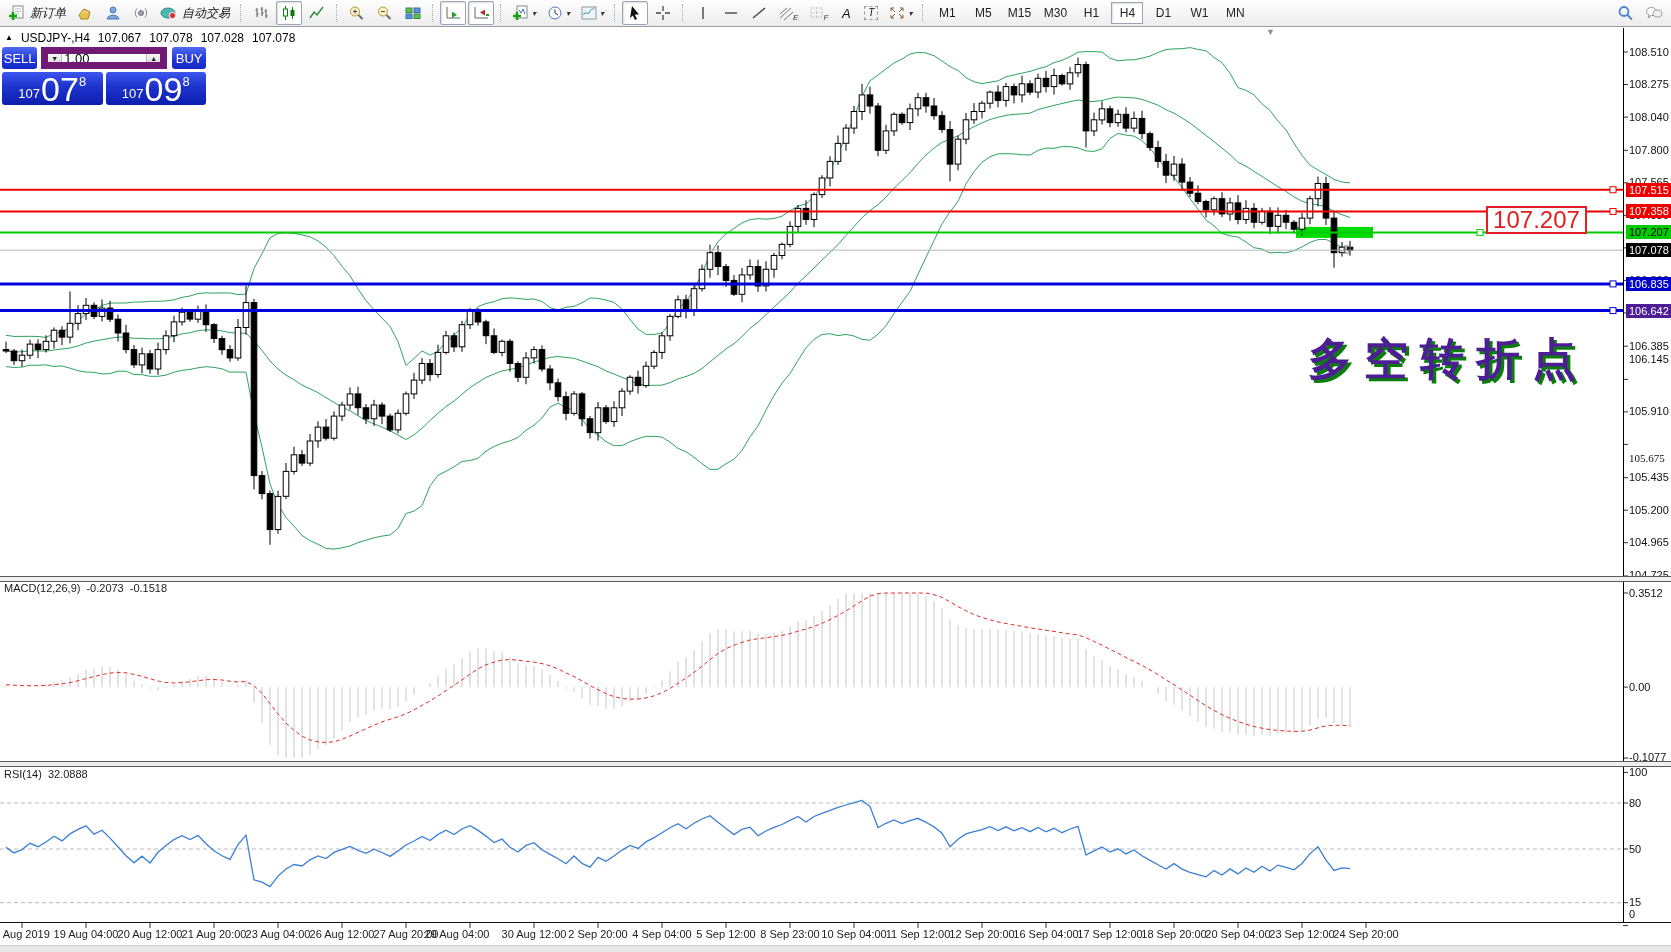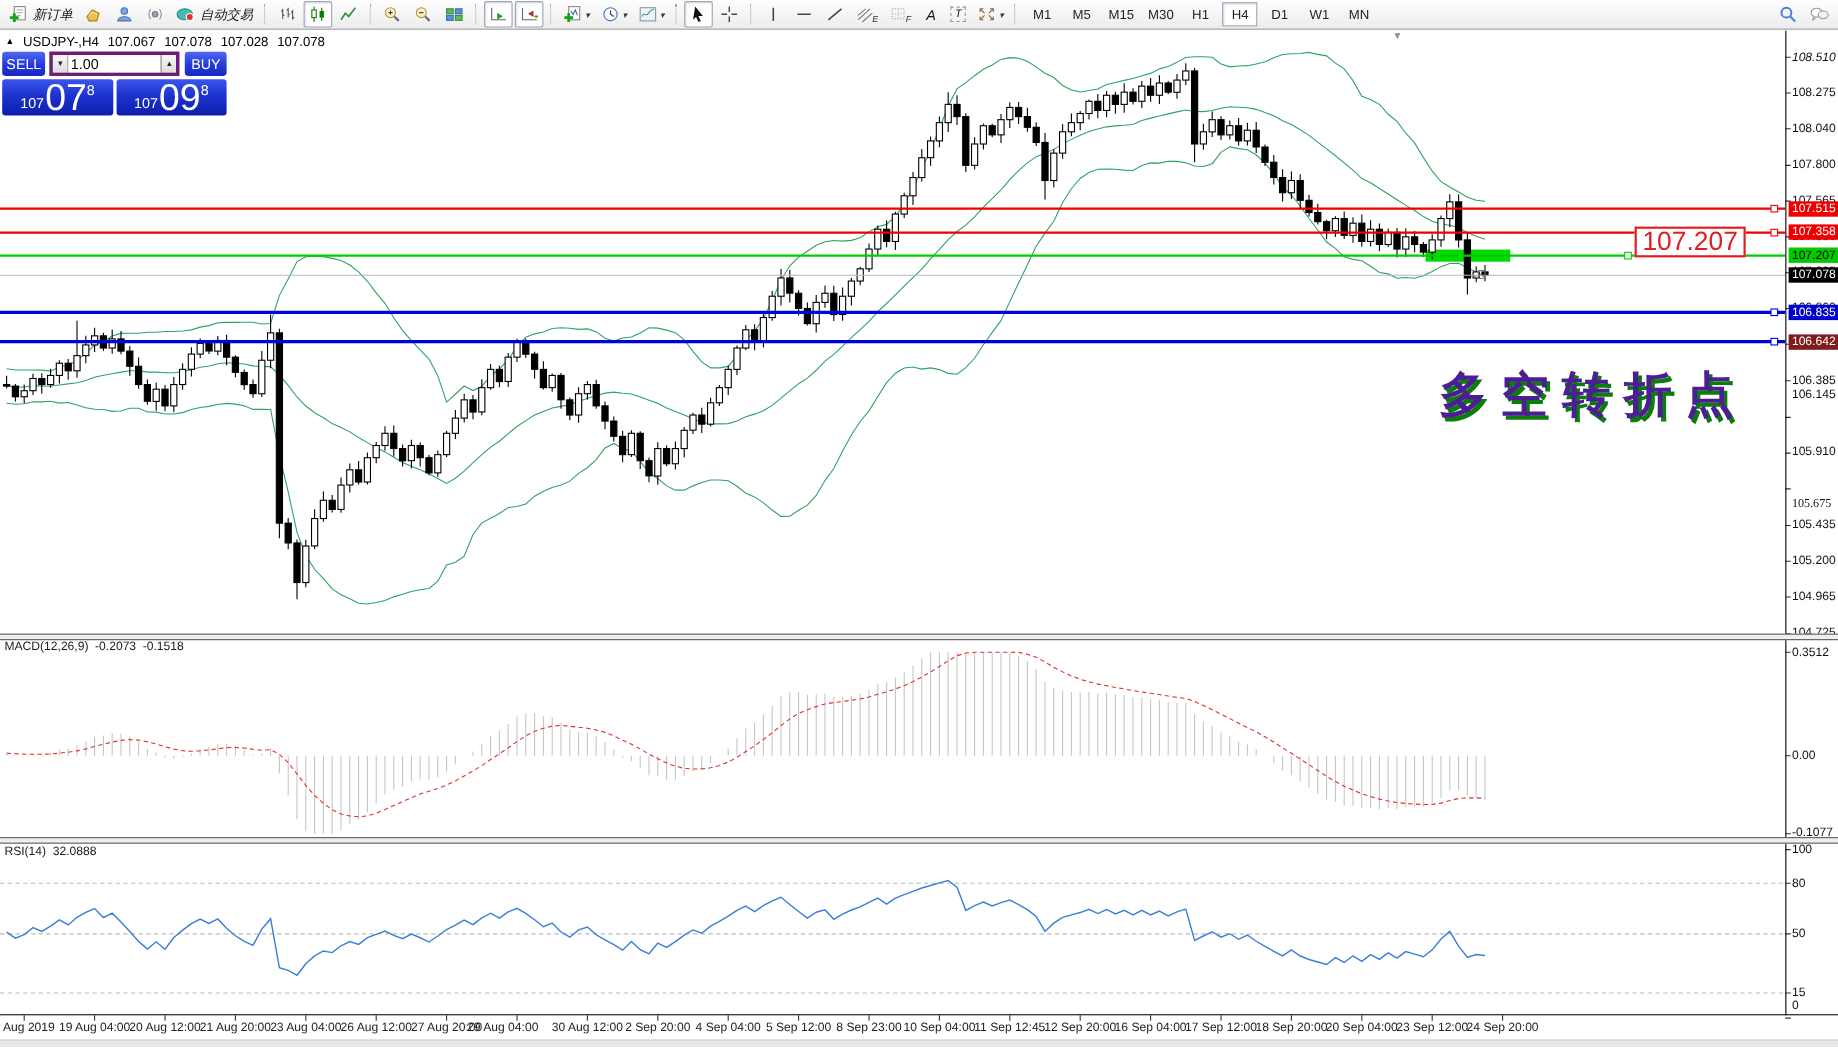--- a/index.html
+++ b/index.html
@@ -22,21 +22,21 @@
   .tfbtn.sel{border:1px solid #98a6b8;background:#fff;box-shadow:inset 1px 1px 2px #0002;}
   .tb-right{margin-left:auto;display:flex;align-items:center;margin-right:8px;gap:10px;}
   
   .sym{position:absolute;left:5px;top:31px;display:flex;gap:8px;font-size:12px;color:#000;z-index:6;}
   .sym .tri{font-size:8px;margin-top:2px;}
   
   .tp{position:absolute;left:2px;top:47px;width:204px;z-index:7;}
   .tp-row1{display:flex;height:22px;}
   .tp-btn{width:46px;background:linear-gradient(#4f69f2,#2439da 55%,#1528c4);color:#fff;
      border-radius:3px;display:flex;align-items:center;justify-content:center;font-size:13px;}
-  .tp-spin{display:flex;margin-left:4px;margin-right:5px;border:3px solid #701a75;background:#737373;}
+  .tp-spin{display:flex;margin-left:4px;margin-right:5px;border:7px solid #701a75;background:#c4b5fd;}
   .spin-btn{width:13px;background:linear-gradient(#f8f8f8,#ddd);border-right:1px solid #bbb;
      display:flex;align-items:center;justify-content:center;font-size:7px;color:#222;}
   .spin-btn.r{border-right:none;border-left:1px solid #bbb;}
   .tp-vol{width:76px;font-size:13px;display:flex;align-items:center;justify-content:flex-end;
      padding-right:6px;color:#000;background:#fff;border:none;font-family:"Liberation Sans",sans-serif;}
   .tp-buy{margin-left:0;width:44px;}
   .tp-row2{display:flex;margin-top:3px;height:33px;gap:3px;}
   .price-panel{flex:1;background:linear-gradient(180deg,#3b55ee,#1d33cc 45%,#0c1eae);
      border-radius:3px;color:#fff;display:flex;align-items:flex-end;justify-content:center;padding-bottom:1px;}
   .pp-small{font-size:13px;margin-bottom:3px;margin-right:1px;}
@@ -906,21 +906,21 @@
 <div class="sep-h" style="top:761px;"></div>
 <div class="axis-v"></div>
 <div class="axis-b"></div>
 <div class="bottom-strip"></div>
 
 <div class="price-note">107.207</div>
 <div class="turning">多空转折点</div>
 <div style="position:absolute;left:1266px;top:27px;font-size:9px;color:#909090;z-index:4;">▼</div>
 
 <div id="overlay">
-    <div class="axis-label" style="top:45.5px;font-style:italic;">108.510</div>
+    <div class="axis-label" style="top:45.5px;">108.510</div>
     <div class="axis-label" style="top:78.03104999999992px;">108.275</div>
     <div class="axis-label" style="top:110.56209999999984px;">108.040</div>
     <div class="axis-label" style="top:143.7853000000011px;">107.800</div>
     <div class="axis-label" style="top:176.31635000000102px;">107.565</div>
     <div class="axis-label" style="top:208.84740000000096px;">107.330</div>
     <div class="axis-label" style="top:241.37845000000087px;">107.095</div>
     <div class="axis-label" style="top:273.9095000000008px;">106.860</div>
     <div class="axis-label" style="top:306.4405500000007px;">106.625</div>
     <div class="axis-label" style="top:339.66375px;">106.385</div>
     <div class="axis-label" style="top:353px;">106.145</div>
@@ -935,37 +935,37 @@
     <div class="axis-label" style="top:751.4808px;">-0.1077</div>
     <div class="axis-label" style="top:765.85px;">100</div>
     <div class="axis-label" style="top:796.51px;">80</div>
     <div class="axis-label" style="top:842.5px;">50</div>
     <div class="axis-label" style="top:896.155px;">15</div>
     <div class="axis-label" style="top:907.5px;">0</div>
     <div class="line-label" style="top:182.73785000000063px;background:#ee0000;color:#ffffff;">107.515</div>
     <div class="line-label" style="top:204.47136000000015px;background:#ee0000;color:#ffffff;">107.358</div>
     <div class="line-label" style="top:225.3742900000016px;background:#00cc00;color:#000000;">107.207</div>
     <div class="line-label" style="top:276.8702500000016px;background:#0000cc;color:#ffffff;">106.835</div>
-    <div class="line-label" style="top:303.5872400000013px;background:#7f1d1d;color:#ffffff;">106.642</div>
+    <div class="line-label" style="top:303.5872400000013px;background:#4c1d95;color:#ffffff;">106.642</div>
     <div class="line-label" style="top:243.23176000000032px;background:#000000;color:#ffffff;">107.078</div>
     <div class="time-label" style="left:22px;">5 Aug 2019</div>
     <div class="time-label" style="left:86px;">19 Aug 04:00</div>
     <div class="time-label" style="left:150px;">20 Aug 12:00</div>
     <div class="time-label" style="left:214px;">21 Aug 20:00</div>
     <div class="time-label" style="left:278px;">23 Aug 04:00</div>
     <div class="time-label" style="left:342px;">26 Aug 12:00</div>
     <div class="time-label" style="left:406px;">27 Aug 20:00</div>
     <div class="time-label" style="left:457px;">29 Aug 04:00</div>
     <div class="time-label" style="left:534px;">30 Aug 12:00</div>
     <div class="time-label" style="left:598px;">2 Sep 20:00</div>
     <div class="time-label" style="left:662px;">4 Sep 04:00</div>
     <div class="time-label" style="left:726px;">5 Sep 12:00</div>
     <div class="time-label" style="left:790px;text-align:center;">8 Sep 23:00</div>
     <div class="time-label" style="left:854px;">10 Sep 04:00</div>
-    <div class="time-label" style="left:918px;">11 Sep 12:45</div>
+    <div class="time-label" style="left:918px;">11 Sep 12:00</div>
     <div class="time-label" style="left:982px;">12 Sep 20:00</div>
     <div class="time-label" style="left:1046px;">16 Sep 04:00</div>
     <div class="time-label" style="left:1110px;">17 Sep 12:00</div>
     <div class="time-label" style="left:1174px;">18 Sep 20:00</div>
     <div class="time-label" style="left:1238px;">20 Sep 04:00</div>
     <div class="time-label" style="left:1302px;">23 Sep 12:00</div>
     <div class="time-label" style="left:1366px;">24 Sep 20:00</div>
   </div>
 
 </body></html>

